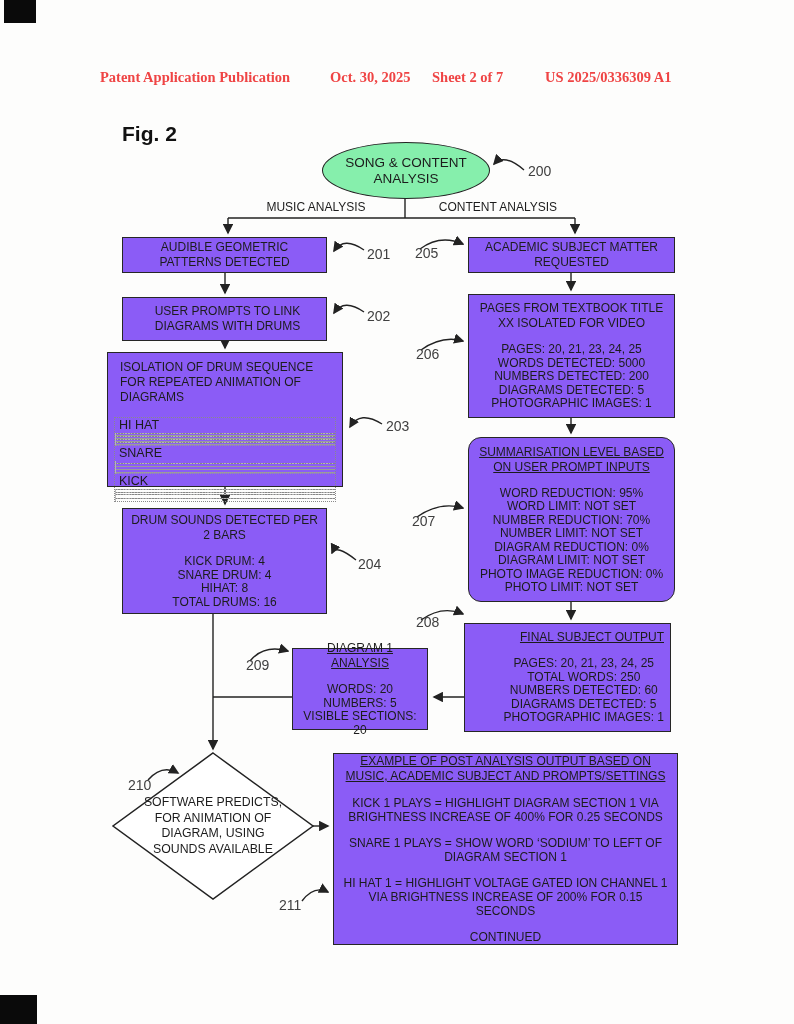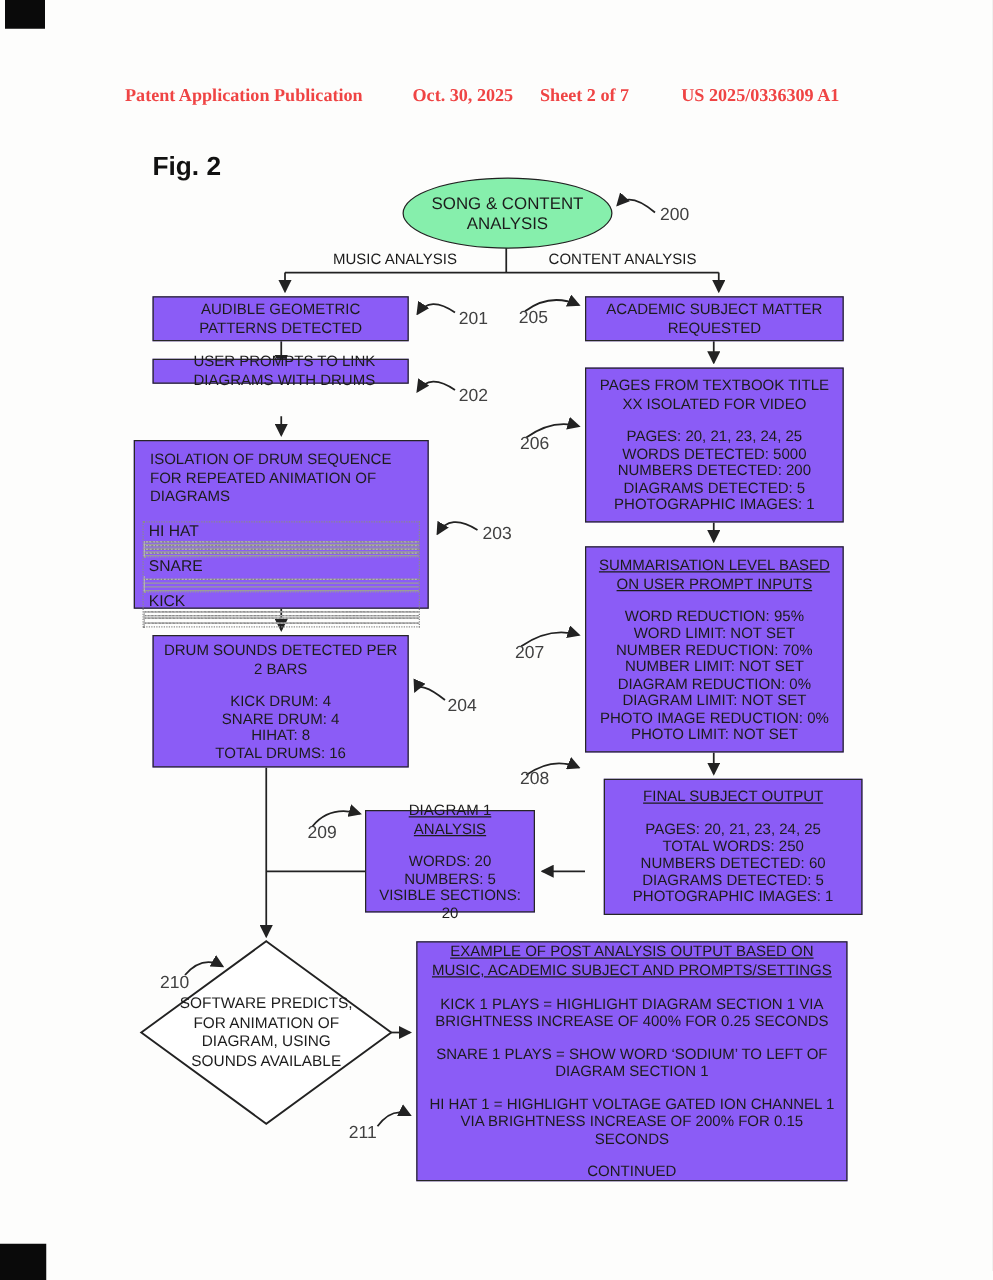--- a/index.html
+++ b/index.html
@@ -113,21 +113,21 @@
   <div class="ref" style="left:412px;top:513px;">207</div>
   <div class="ref" style="left:416px;top:614px;">208</div>
   <div class="ref" style="left:246px;top:657px;">209</div>
   <div class="ref" style="left:128px;top:777px;">210</div>
   <div class="ref" style="left:279px;top:897px;">211</div>
 
   <div class="box" style="left:122px;top:237px;width:205px;height:36px;">
     <div class="title">AUDIBLE GEOMETRIC PATTERNS DETECTED</div>
   </div>
 
-  <div class="box" style="left:122px;top:287px;width:205px;height:20px;padding-left:12px;">
+  <div class="box" style="left:122px;top:297px;width:205px;height:44px;padding-left:12px;">
     <div class="title">USER PROMPTS TO LINK DIAGRAMS WITH DRUMS</div>
   </div>
 
   <div class="box" style="left:107px;top:352px;width:236px;height:135px;justify-content:flex-start;padding-top:7px;">
     <div class="title left-title">ISOLATION OF DRUM SEQUENCE FOR REPEATED ANIMATION OF DIAGRAMS</div>
     <div class="dgrid">
         <div class="dg-row">
           <div class="dg-label">HI HAT</div>
           <div class="dg-cell hit"></div>
           <div class="dg-cell"></div>
@@ -205,35 +205,35 @@
     <div class="title">PAGES FROM TEXTBOOK TITLE XX ISOLATED FOR VIDEO</div>
     <div class="body">
         <div>PAGES: 20, 21, 23, 24, 25</div>
         <div>WORDS DETECTED: 5000</div>
         <div>NUMBERS DETECTED: 200</div>
         <div>DIAGRAMS DETECTED: 5</div>
         <div>PHOTOGRAPHIC IMAGES: 1</div>
       </div>
   </div>
 
-  <div class="box" style="left:468px;top:437px;width:207px;height:165px;">
+  <div class="box" style="left:468px;top:437px;width:207px;height:165px;border-radius:13px;">
     <div class="title u">SUMMARISATION LEVEL BASED ON USER PROMPT INPUTS</div>
     <div class="body">
         <div>WORD REDUCTION: 95%</div>
         <div>WORD LIMIT: NOT SET</div>
         <div>NUMBER REDUCTION: 70%</div>
         <div>NUMBER LIMIT: NOT SET</div>
         <div>DIAGRAM REDUCTION: 0%</div>
         <div>DIAGRAM LIMIT: NOT SET</div>
         <div>PHOTO IMAGE REDUCTION: 0%</div>
         <div>PHOTO LIMIT: NOT SET</div>
       </div>
   </div>
 
-  <div class="box" style="left:483px;top:623px;width:207px;height:109px;">
+  <div class="box" style="left:464px;top:623px;width:207px;height:109px;align-items:flex-end;">
     <div class="title u">FINAL SUBJECT OUTPUT</div>
     <div class="body">
         <div>PAGES: 20, 21, 23, 24, 25</div>
         <div>TOTAL WORDS: 250</div>
         <div>NUMBERS DETECTED: 60</div>
         <div>DIAGRAMS DETECTED: 5</div>
         <div>PHOTOGRAPHIC IMAGES: 1</div>
       </div>
   </div>
 

